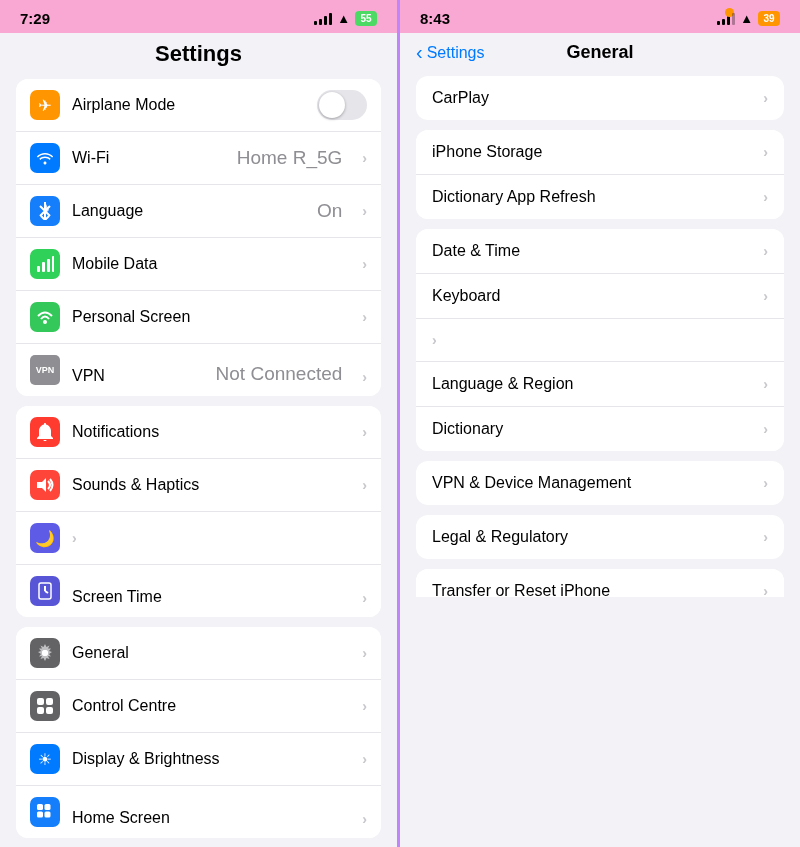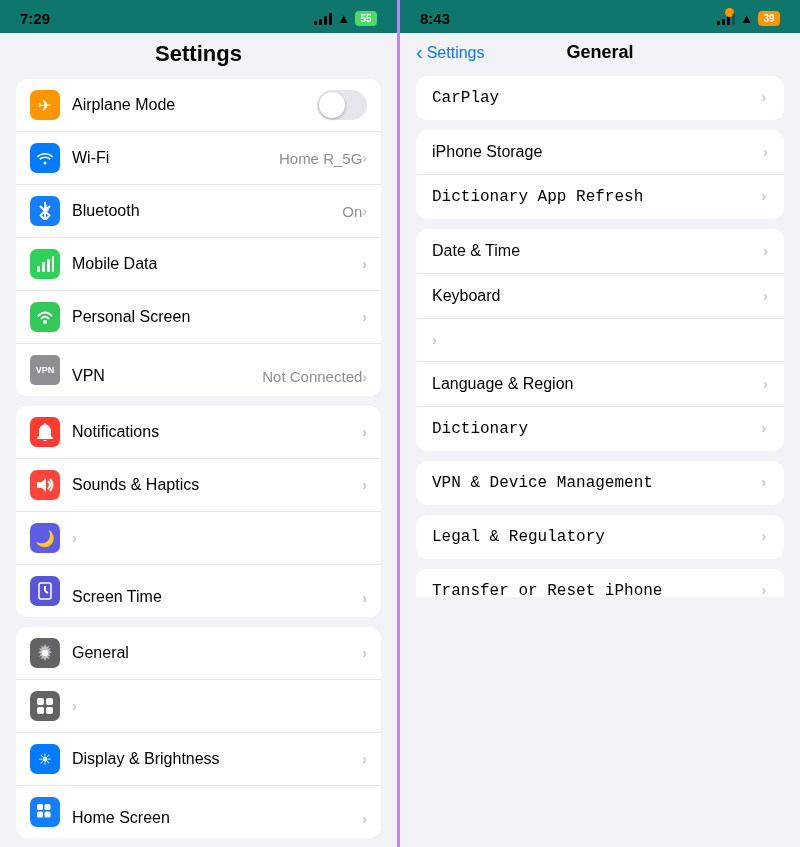--- a/index.html
+++ b/index.html
@@ -30,21 +30,21 @@
       position: relative;
       overflow: hidden;
     }
 
     
     .status-bar {
       display: flex;
       justify-content: space-between;
       align-items: center;
       padding: 10px 20px 6px;
-      background: #0f766e;
+      background: #f9a8d4;
     }
 
     .status-time {
       font-size: 15px;
       font-weight: 600;
       color: #000;
     }
 
     .status-icons {
       display: flex;
@@ -144,23 +144,23 @@
     .icon-gray { background: #636366; }
     .icon-gray2 { background: #8e8e93; }
 
     .row-label {
       flex: 1;
       font-size: 16px;
       color: #000;
     }
 
     .row-value {
-      font-size: 15px;
+      font-size: 19px;
       color: #8e8e93;
-      margin-right: 0;
+      margin-right: 20px;
     }
 
     .chevron {
       color: #c7c7cc;
       font-size: 14px;
       font-weight: 600;
     }
 
     .toggle {
       width: 50px;
@@ -211,21 +211,20 @@
     .simple-row {
       display: flex;
       align-items: center;
       padding: 13px 16px;
       border-bottom: 0.5px solid #e5e5ea;
       background: #fff;
     }
 
     .simple-row:last-child {
       border-bottom: none;
-      font-family: Liberation Mono, monospace;
     }
 
     .simple-row .row-label {
       font-size: 16px;
       color: #000;
     }
 
     
     .notif-dot {
       width: 9px;
@@ -303,21 +302,21 @@
     </div>
 
     <div class="settings-row">
       <div class="row-icon icon-blue2">
         <svg width="12" height="18" viewBox="0 0 12 18" fill="white">
           <path d="M6 0L6 12L10 8L6 0Z" opacity="0.8"></path>
           <path d="M6 0L6 18L10 14L6 18L2 14L6 18" stroke="white" stroke-width="2" fill="none"></path>
           <polyline points="1,4 11,14 6,9 11,4 1,14" stroke="white" stroke-width="2" fill="none"></polyline>
         </svg>
       </div>
-      <span class="row-label">Bluetooth</span>
+      <span class="row-label">Language</span>
       <span class="row-value">On</span>
       <span class="chevron">›</span>
     </div>
 
     <div class="settings-row">
       <div class="row-icon icon-green2">
         <svg width="18" height="16" viewBox="0 0 18 16" fill="white">
           <rect x="1" y="10" width="3" height="6" rx="1"></rect>
           <rect x="6" y="6" width="3" height="10" rx="1"></rect>
           <rect x="11" y="3" width="3" height="13" rx="1"></rect>
@@ -408,20 +407,21 @@
 
     <div class="settings-row">
       <div class="row-icon icon-gray">
         <svg width="18" height="18" viewBox="0 0 18 18" fill="white">
           <rect x="1" y="1" width="7" height="7" rx="2"></rect>
           <rect x="10" y="1" width="7" height="7" rx="2"></rect>
           <rect x="1" y="10" width="7" height="7" rx="2"></rect>
           <rect x="10" y="10" width="7" height="7" rx="2"></rect>
         </svg>
       </div>
+      <span class="row-label">Control Centre</span>
       <span class="chevron">›</span>
     </div>
 
     <div class="settings-row">
       <div class="row-icon icon-blue">☀</div>
       <span class="row-label">Display &amp; Brightness</span>
       <span class="chevron">›</span>
     </div>
 
     <div class="settings-row">

